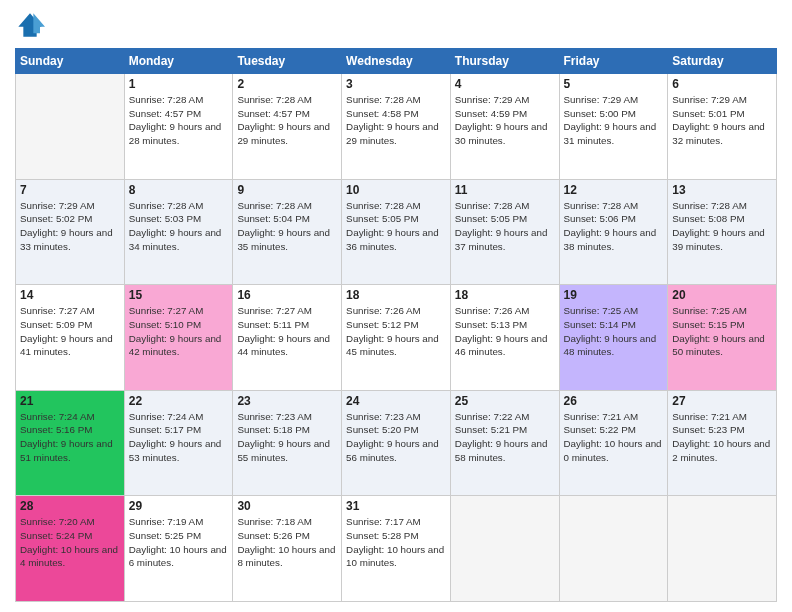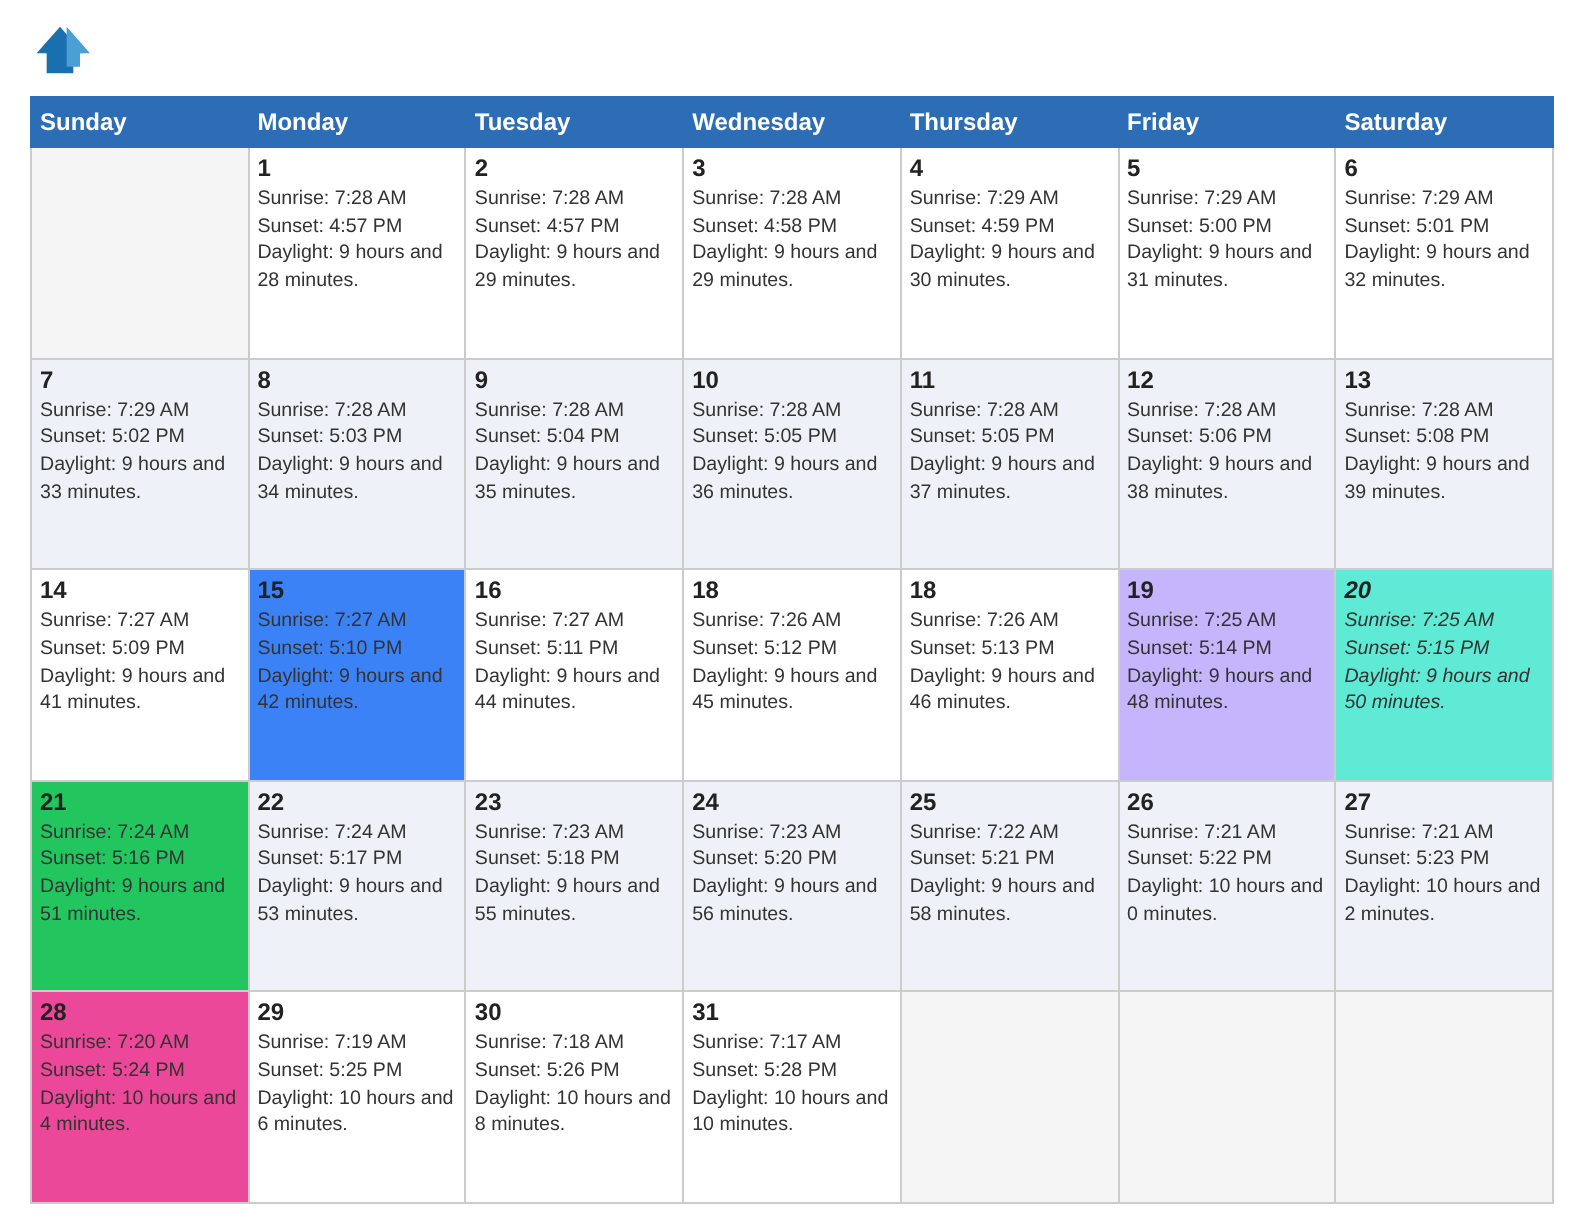--- a/index.html
+++ b/index.html
@@ -187,41 +187,41 @@
           <td style="background: rgb(238, 242, 248);">
             <span class="day-num">13</span>
             <div class="day-info">Sunrise: 7:28 AM<br>Sunset: 5:08 PM<br>Daylight: 9 hours and 39 minutes.</div>
           </td>
         </tr>
         <tr>
           <td style="background: rgb(255, 255, 255);">
             <span class="day-num">14</span>
             <div class="day-info">Sunrise: 7:27 AM<br>Sunset: 5:09 PM<br>Daylight: 9 hours and 41 minutes.</div>
           </td>
-          <td style="background: #3b82f6;">
+          <td style="background: #f9a8d4;">
             <span class="day-num">15</span>
             <div class="day-info">Sunrise: 7:27 AM<br>Sunset: 5:10 PM<br>Daylight: 9 hours and 42 minutes.</div>
           </td>
           <td style="background: rgb(255, 255, 255);">
             <span class="day-num">16</span>
             <div class="day-info">Sunrise: 7:27 AM<br>Sunset: 5:11 PM<br>Daylight: 9 hours and 44 minutes.</div>
           </td>
           <td style="background: rgb(255, 255, 255);">
             <span class="day-num">18</span>
             <div class="day-info">Sunrise: 7:26 AM<br>Sunset: 5:12 PM<br>Daylight: 9 hours and 45 minutes.</div>
           </td>
           <td style="background: rgb(255, 255, 255);">
             <span class="day-num">18</span>
             <div class="day-info">Sunrise: 7:26 AM<br>Sunset: 5:13 PM<br>Daylight: 9 hours and 46 minutes.</div>
           </td>
           <td style="background: #c4b5fd;">
             <span class="day-num">19</span>
             <div class="day-info">Sunrise: 7:25 AM<br>Sunset: 5:14 PM<br>Daylight: 9 hours and 48 minutes.</div>
           </td>
-          <td style="background: #5eead4; font-style: italic;">
+          <td style="background: #f9a8d4;">
             <span class="day-num">20</span>
             <div class="day-info">Sunrise: 7:25 AM<br>Sunset: 5:15 PM<br>Daylight: 9 hours and 50 minutes.</div>
           </td>
         </tr>
         <tr>
           <td style="background: #22c55e;">
             <span class="day-num">21</span>
             <div class="day-info">Sunrise: 7:24 AM<br>Sunset: 5:16 PM<br>Daylight: 9 hours and 51 minutes.</div>
           </td>
           <td style="background: rgb(238, 242, 248);">

